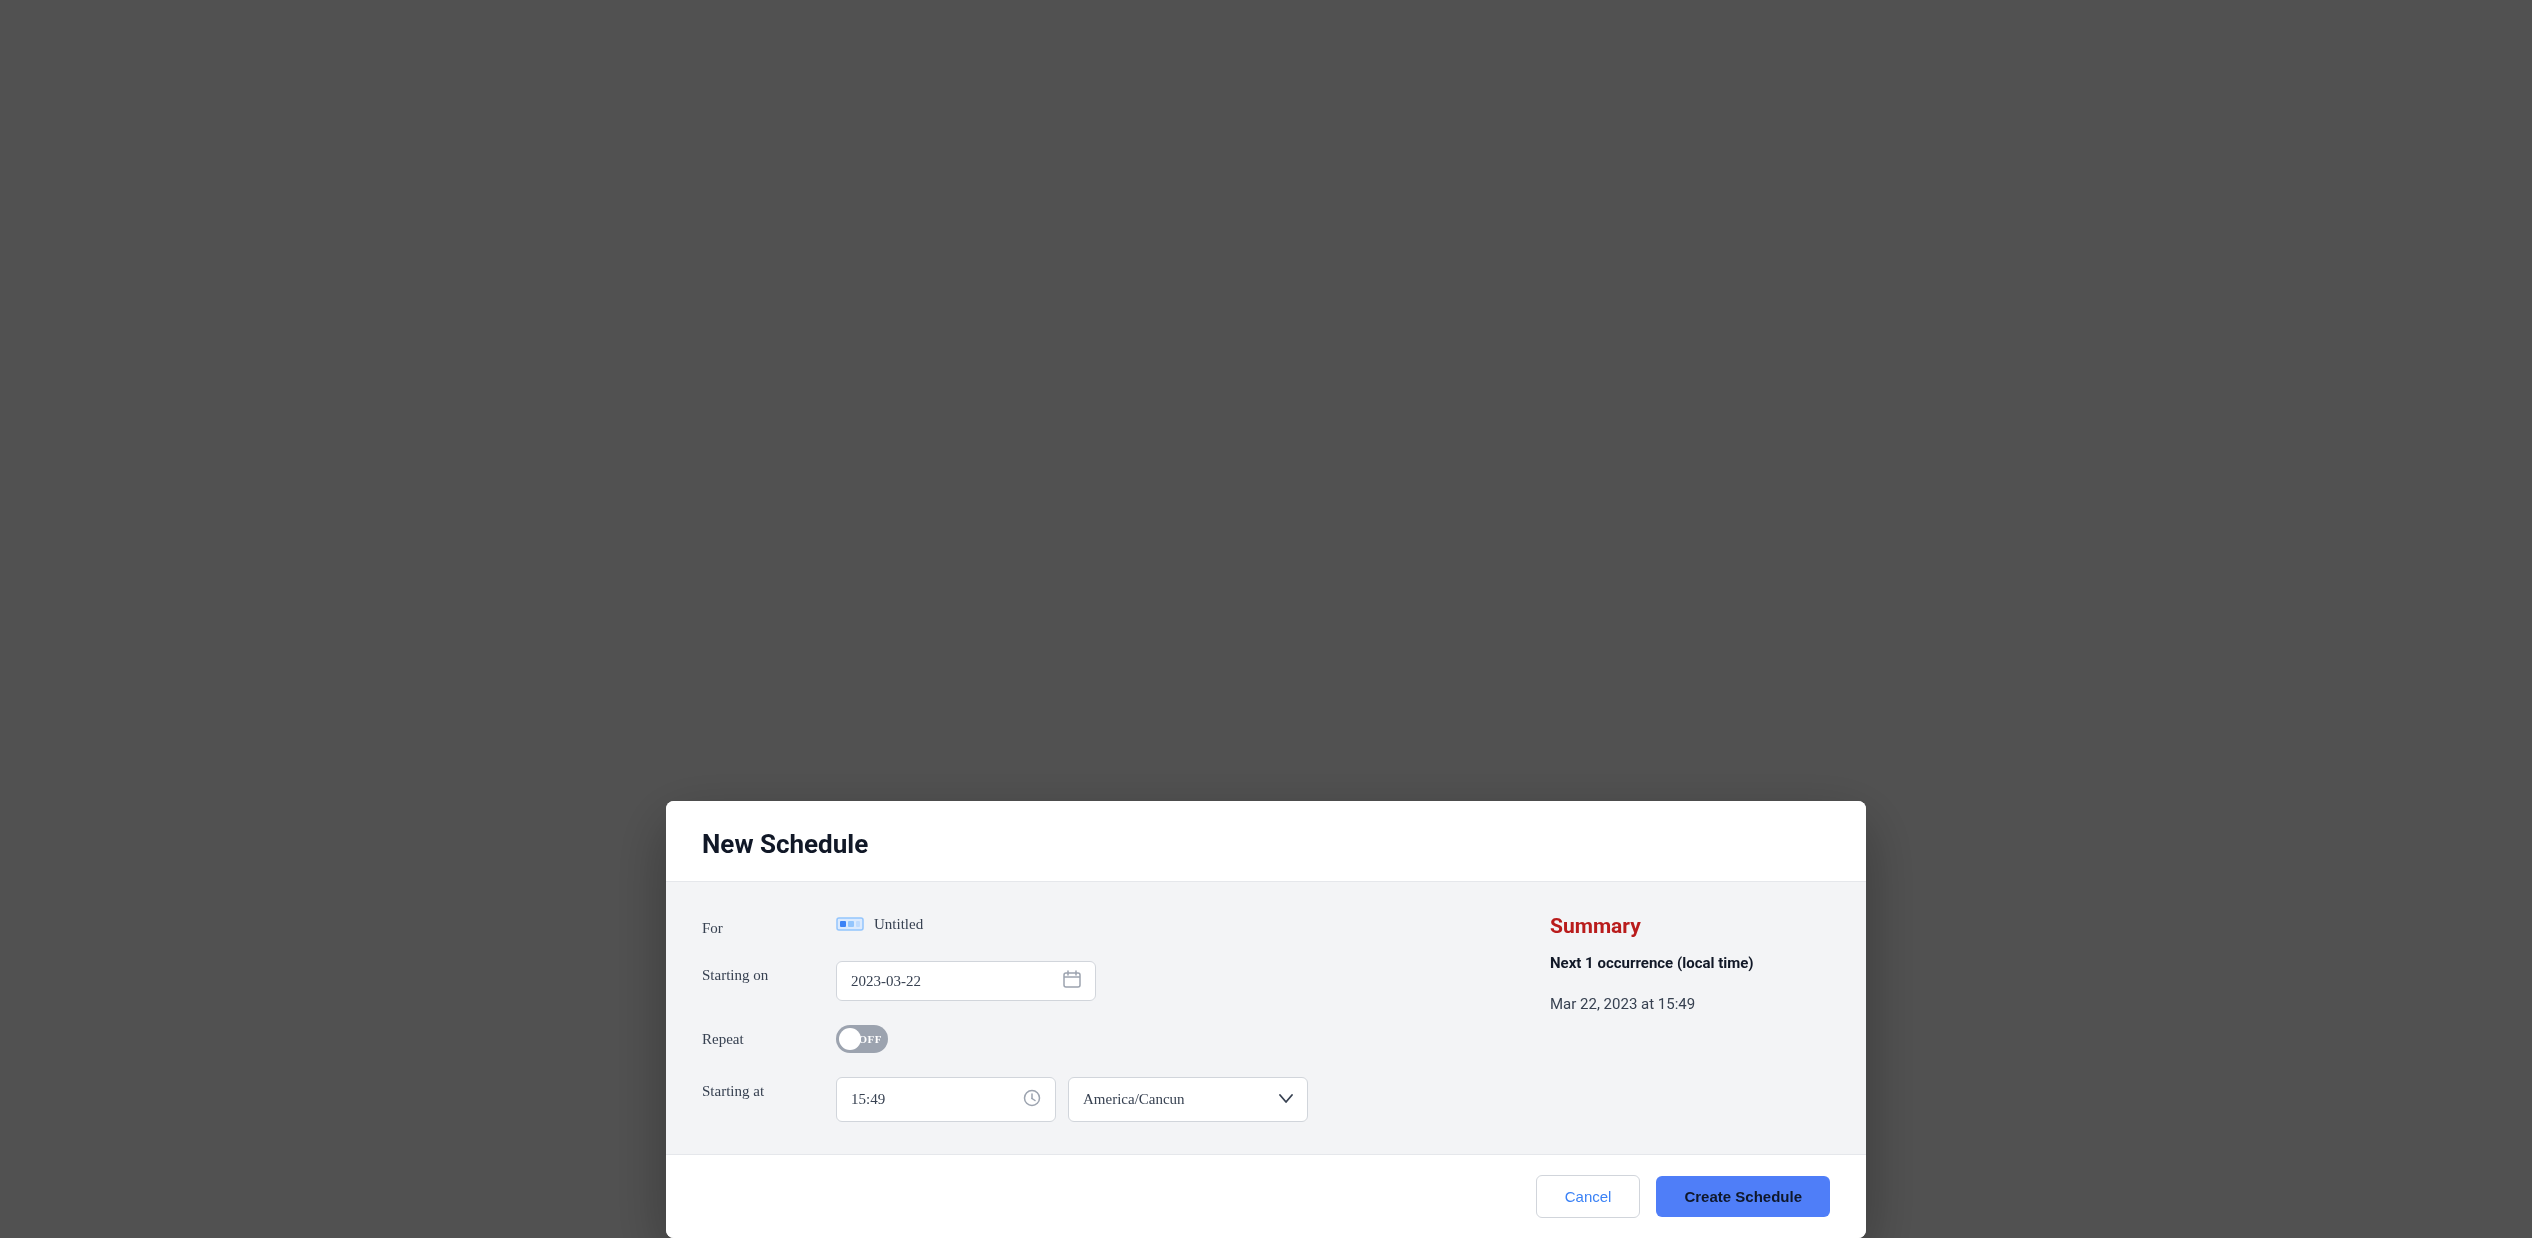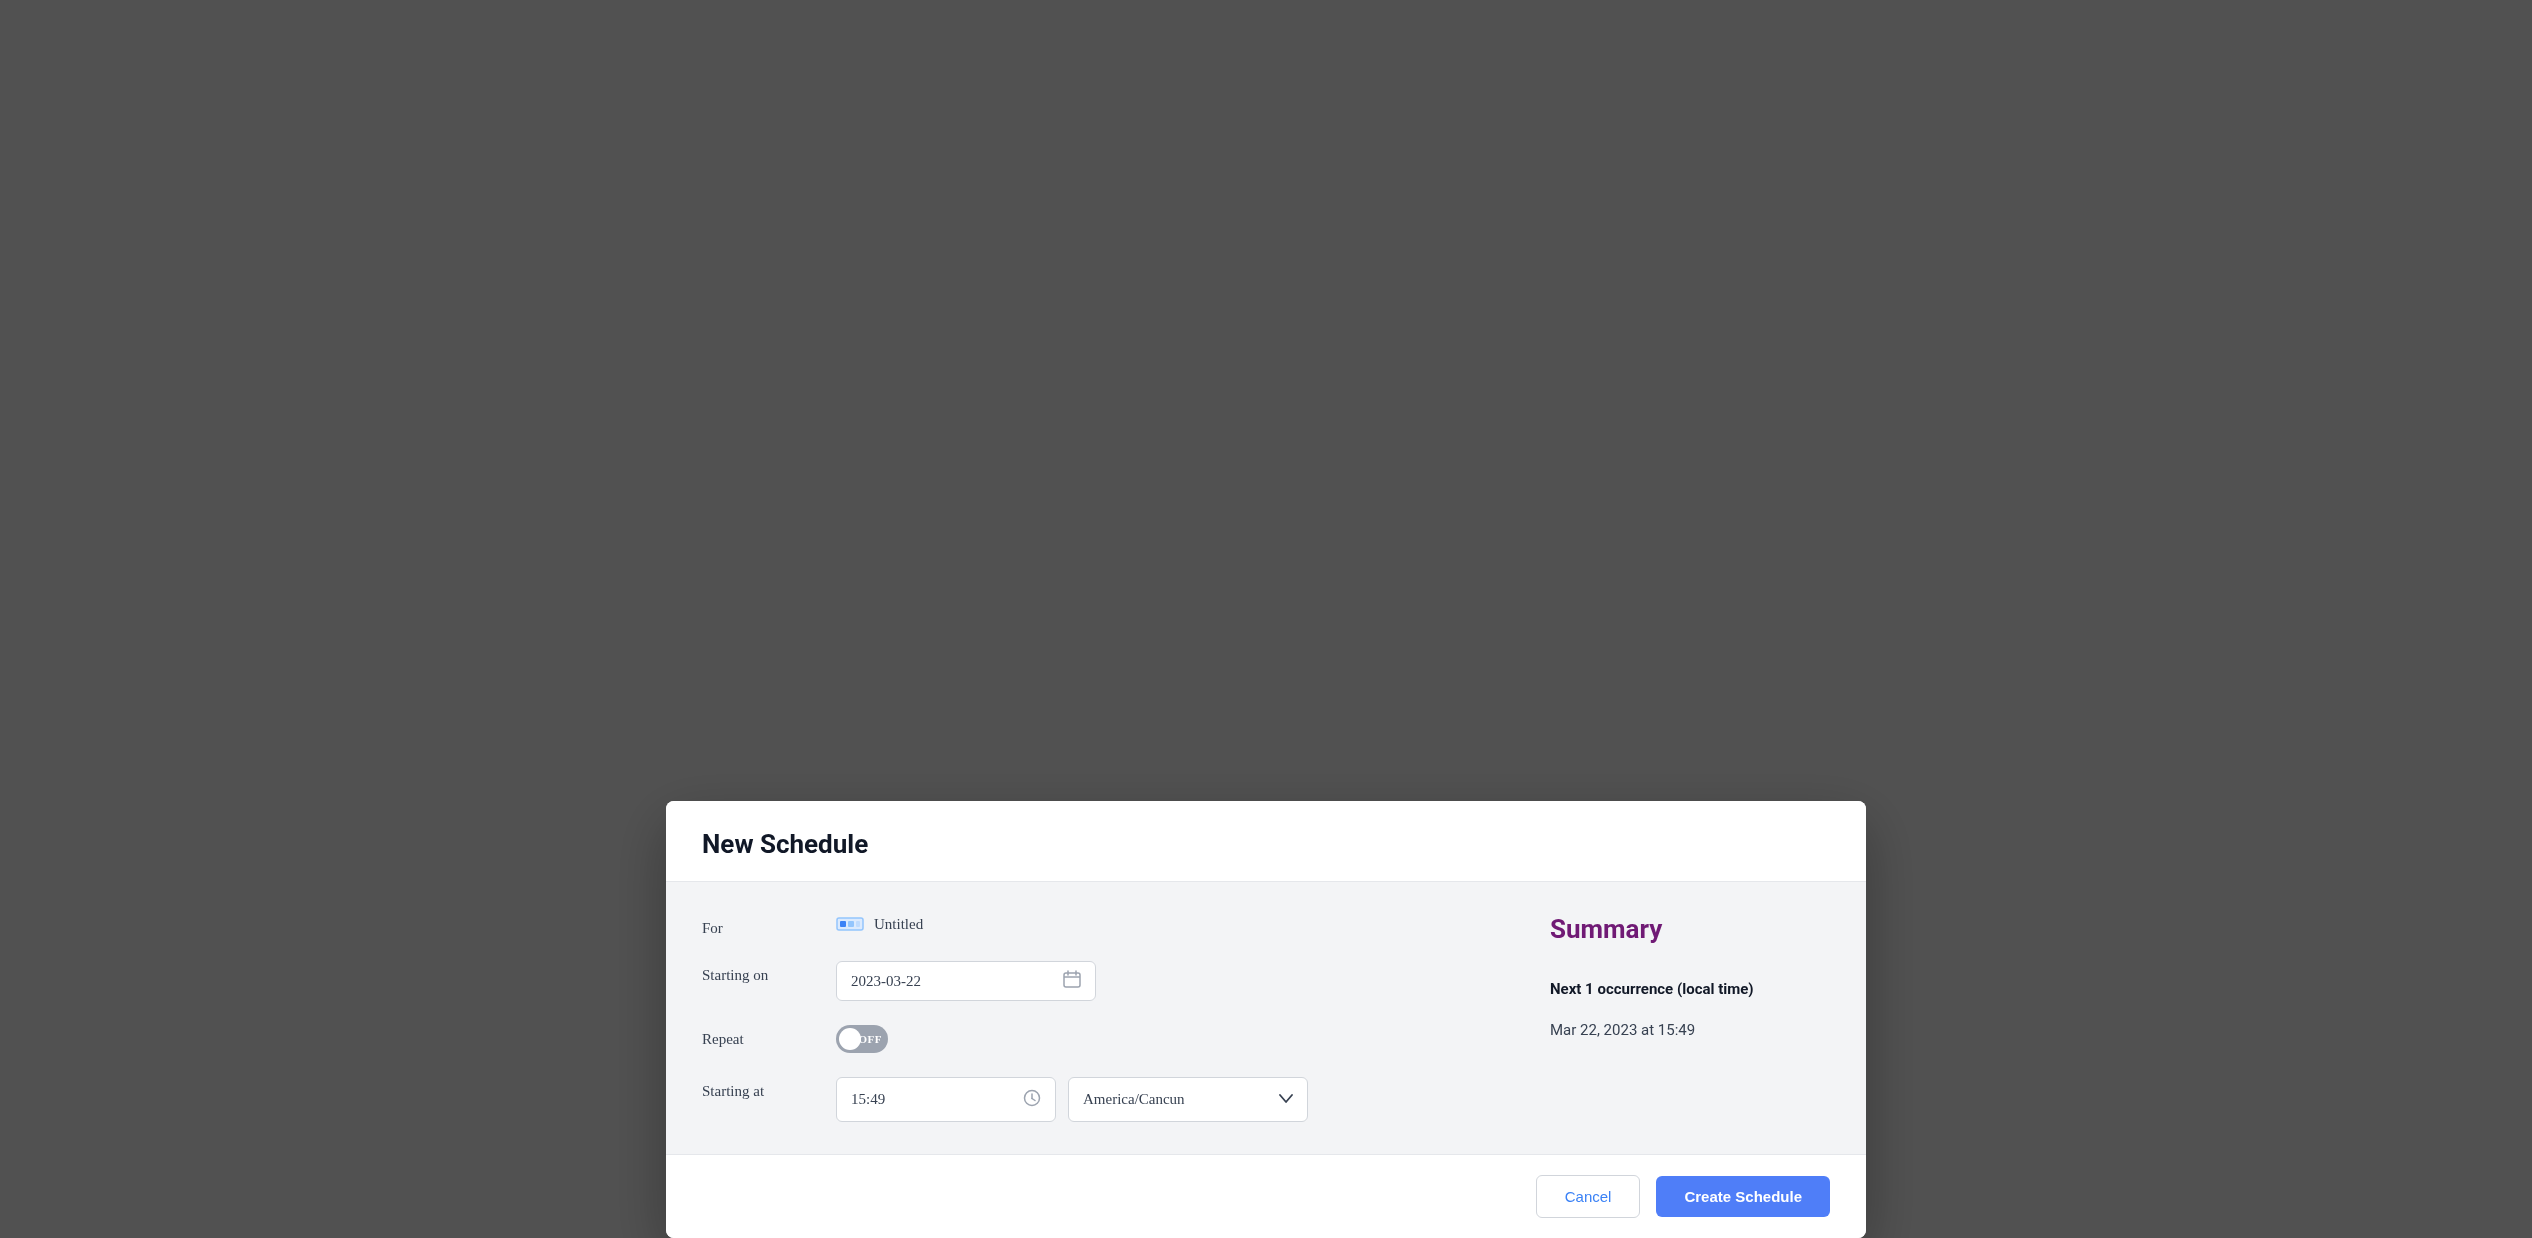--- a/index.html
+++ b/index.html
@@ -247,24 +247,24 @@
       color: #374151;
     }
 
     .chevron-icon {
       color: #374151;
       font-size: 14px;
     }
 
     
     .summary-title {
-      font-size: 26px;
+      font-size: 21px;
       font-weight: 700;
-      color: #701a75;
-      margin-bottom: 36px;
+      color: #b91c1c;
+      margin-bottom: 16px;
     }
 
     .summary-occurrence-label {
       font-size: 15px;
       font-weight: 700;
       color: #111827;
       margin-bottom: 23px;
     }
 
     .summary-occurrence-date {
@@ -294,21 +294,21 @@
       cursor: pointer;
     }
 
     .btn-create {
       padding: 12px 28px;
       background: #4f7ef8;
       border: none;
       border-radius: 6px;
       font-size: 15px;
       font-weight: 600;
-      color: #ffffff;
+      color: #0f172a;
       cursor: pointer;
     }
   </style>
 </head>
 <body>
 
 <div class="modal-overlay">
   <div class="modal">
 
     <div class="modal-header">

